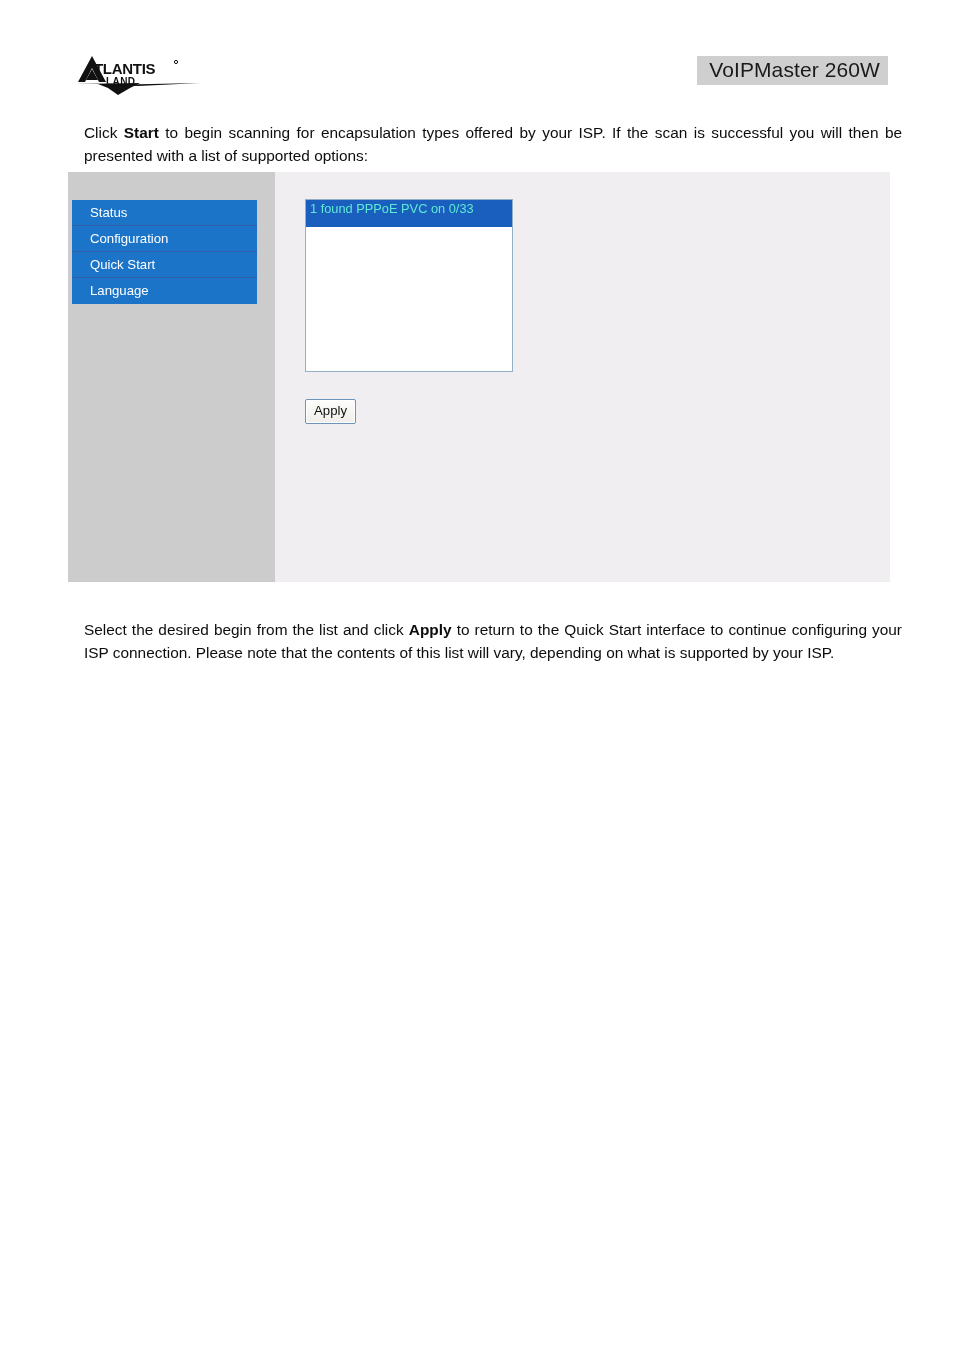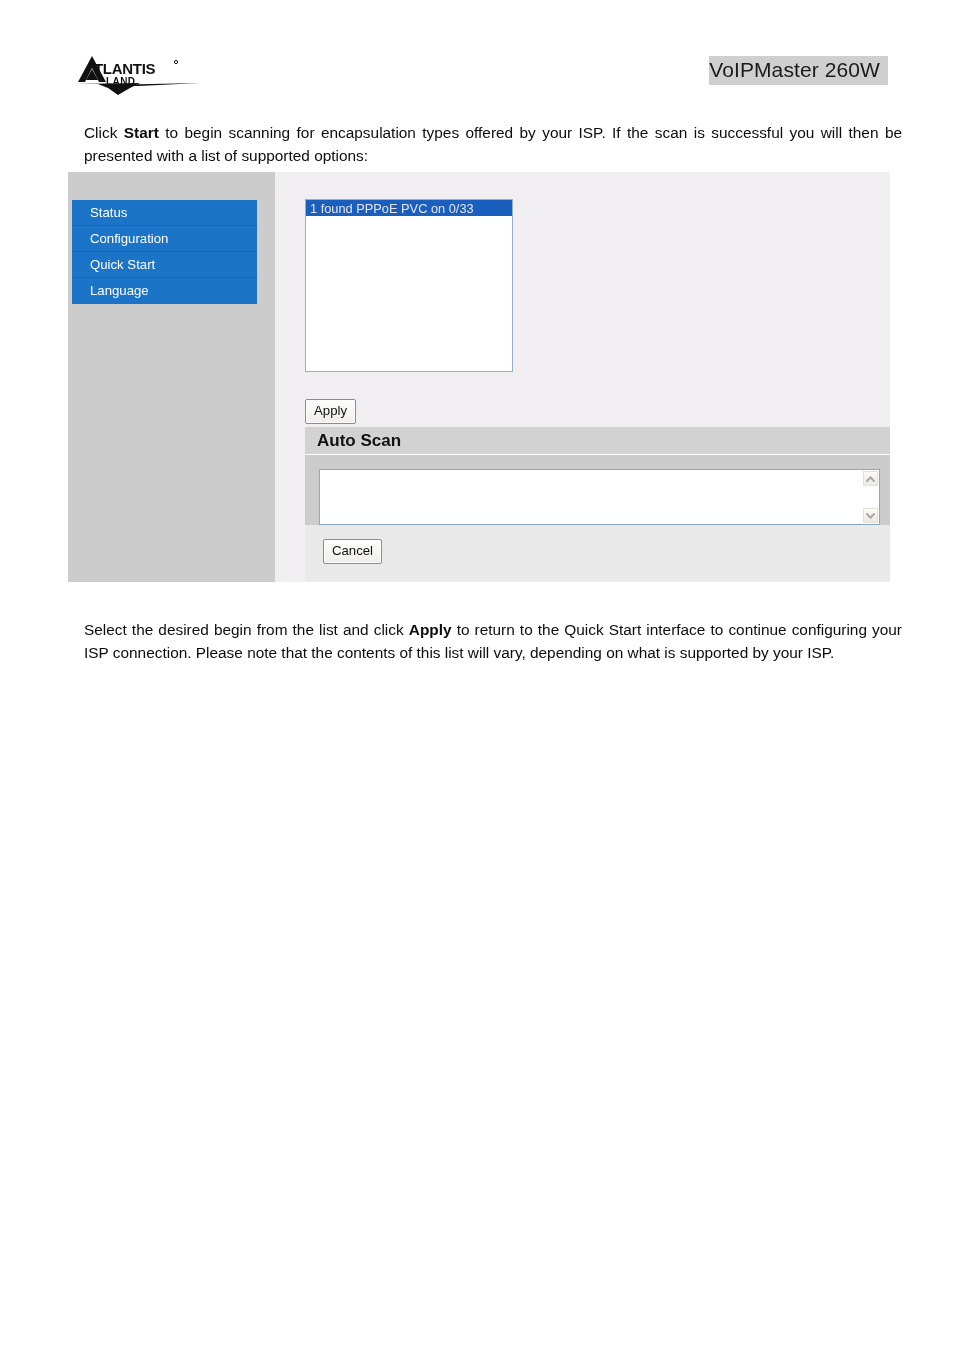--- a/index.html
+++ b/index.html
@@ -33,21 +33,21 @@
   .logo-svg { display: block; }
 
   .device-title {
     position: absolute;
     right: 66px;
     top: 56px;
     background: #cfcfcf;
     color: #1a1a1a;
     font-size: 21px;
     line-height: 26px;
-    padding: 1px 8px 2px 0;
+    padding: 1px 8px 2px 12px;
     letter-spacing: 0.1px;
     white-space: nowrap;
   }
 
   
   .body-text {
     position: absolute;
     left: 68px;
     width: 818px;
     font-size: 15.4px;
@@ -115,24 +115,24 @@
     top: 27px;
     width: 208px;
     height: 173px;
     background: #ffffff;
     border: 1px solid #93b0c8;
     box-sizing: border-box;
     overflow: hidden;
   }
   .result-option {
     background: #1a5fbe;
-    color: #e5e5e5;
+    color: #5eead4;
     font-size: 12.8px;
     line-height: 18px;
-    height: 16px;
+    height: 27px;
     padding-left: 4px;
     white-space: nowrap;
     cursor: default;
   }
 
   
   .ui-button {
     display: inline-block;
     background: linear-gradient(#fdfdfb, #efeee9);
     border: 1px solid #6b94bd;
@@ -258,43 +258,16 @@
   </div>
 
   <div class="ui-content">
 
     <div class="result-list">
       <div class="result-option">1 found PPPoE PVC on 0/33</div>
     </div>
 
     <div class="ui-button apply-button">Apply</div>
 
-    <div class="autoscan">
-
-      <div class="autoscan-title">Auto Scan</div>
-
-      <div class="autoscan-body">
-        <div class="log-area">
-          <span class="log-text"></span>
-          <div class="log-scrollbar">
-            <div class="scroll-arrow up">
-              <svg width="9" height="6" viewBox="0 0 9 6">
-                <path d="M1 5 L4.5 1.2 L8 5" fill="none" stroke="#a9a9a9" stroke-width="2" stroke-linecap="round" stroke-linejoin="round"></path>
-              </svg>
-            </div>
-            <div class="scroll-arrow down">
-              <svg width="9" height="6" viewBox="0 0 9 6">
-                <path d="M1 1 L4.5 4.8 L8 1" fill="none" stroke="#a9a9a9" stroke-width="2" stroke-linecap="round" stroke-linejoin="round"></path>
-              </svg>
-            </div>
-          </div>
-        </div>
-      </div>
-
-      <div class="autoscan-footer">
-        <div class="ui-button">Cancel</div>
-      </div>
-
-    </div>
   </div>
 </div>
 
 <p class="body-text outro"><span>Select the desired begin from the list and click </span><b>Apply</b><span> to return to the Quick Start interface to continue configuring your ISP connection. Please note that the contents of this list will vary, depending on what is supported by your ISP.</span></p>
 
 </body></html>

